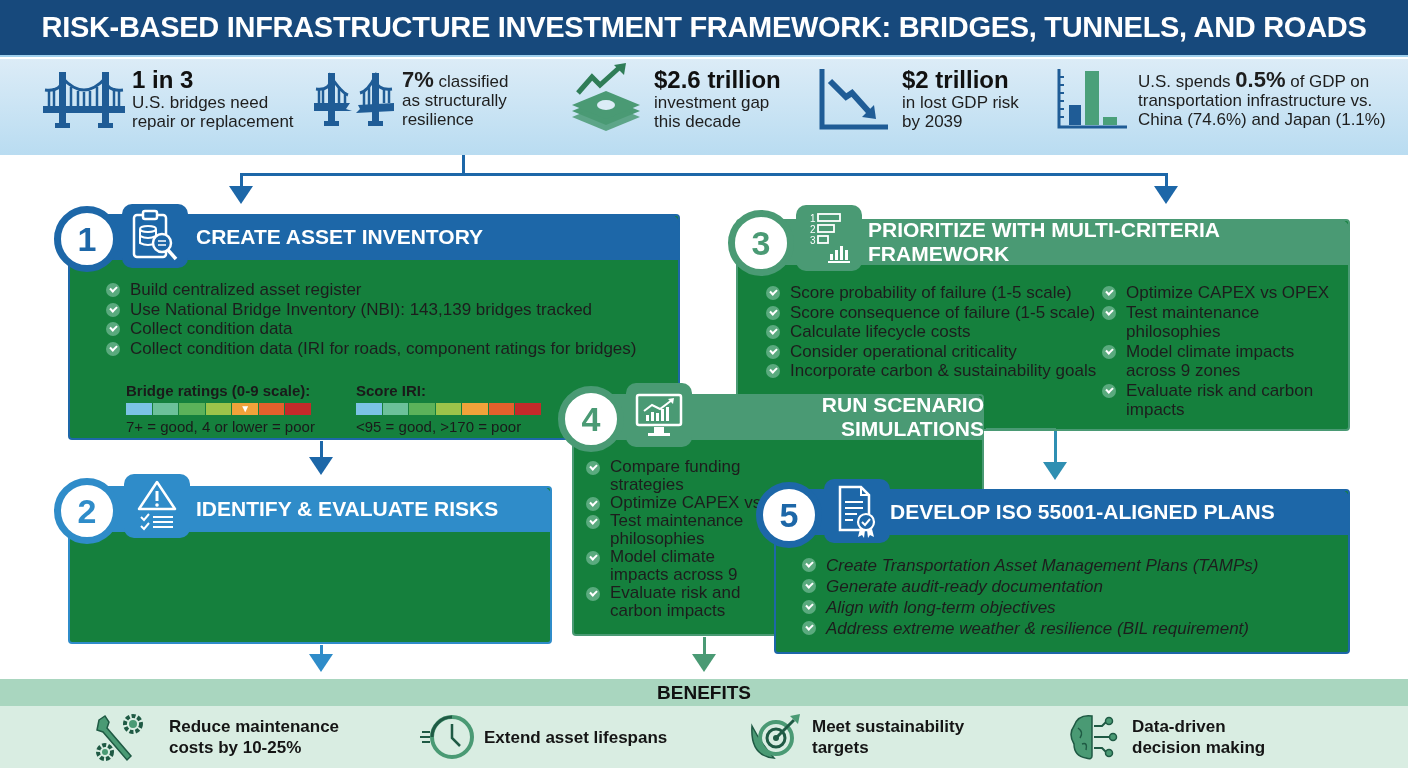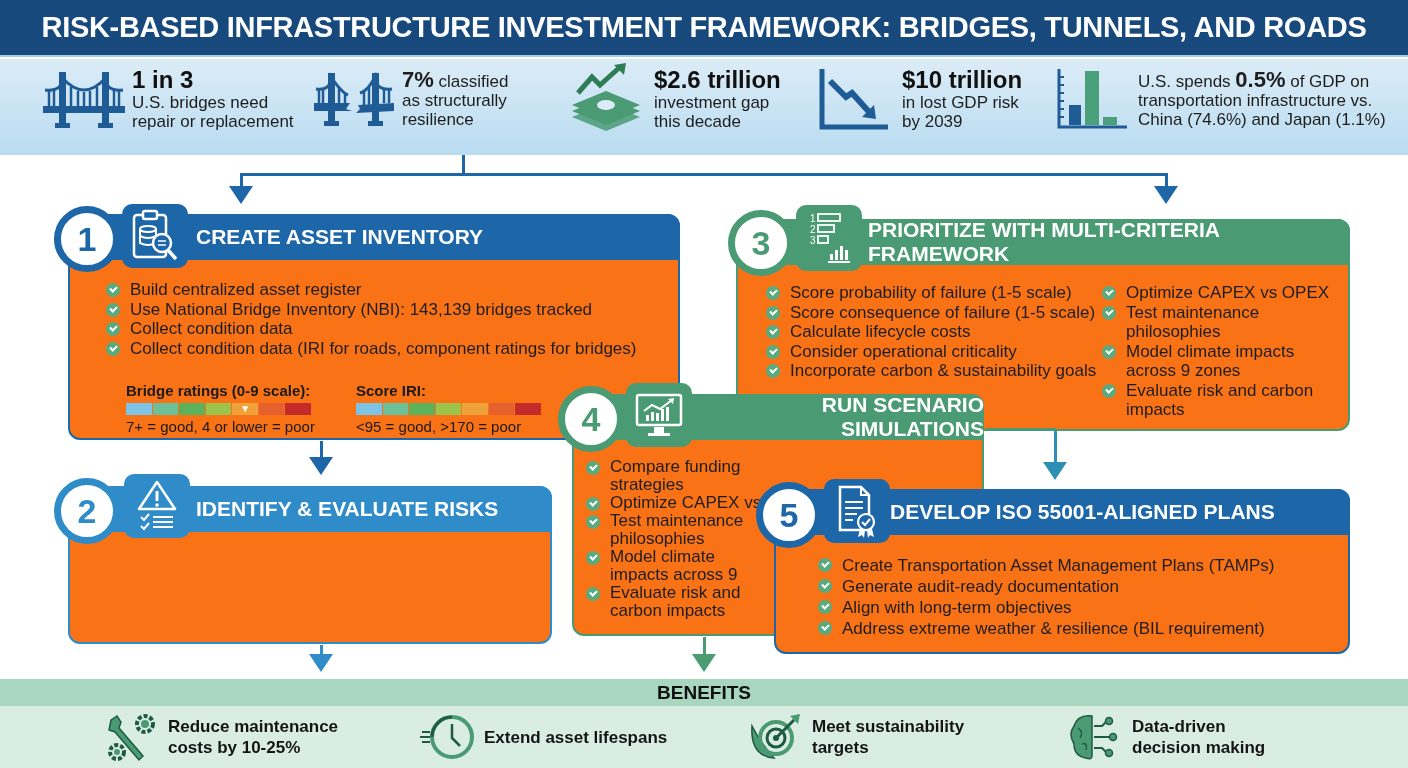--- a/index.html
+++ b/index.html
@@ -20,21 +20,21 @@
   }
   .stat { position: absolute; top: 0; height: 80px; display: flex; align-items: center; }
   .stat .icon { width: 84px; height: 74px; display: flex; align-items: center; justify-content: center; }
   .stat .txt { margin-left: 6px; font-size: 17px; line-height: 19px; color: #1e1e1e; }
   .stat .big { font-size: 24px; font-weight: 700; line-height: 26px; color: #111; }
   .stat .bigin { font-size: 22px; font-weight: 700; }
 
   .conn { position: absolute; background: #1d67a8; }
   .arrow-down { position: absolute; width: 0; height: 0; border-left: 12px solid transparent; border-right: 12px solid transparent; border-top: 18px solid #1d67a8; }
 
-  .card { position: absolute; background: #f97316; border: 2px solid; border-radius: 12px; }
+  .card { position: absolute; background: #15803d; border: 2px solid; border-radius: 4px; }
   .card-head {
     position: absolute; left: -2px; right: -2px; top: -2px; height: 46px;
     border-radius: 12px 12px 0 0; color: #fff; font-weight: 700; font-size: 21px;
     display: flex; align-items: center;
   }
   .num-circle {
     position: absolute; width: 66px; height: 66px; border-radius: 50%;
     background: #fff; border: 7px solid; display: flex; align-items: center; justify-content: center;
     font-size: 34px; font-weight: 700;
   }
@@ -166,21 +166,21 @@
 
   <div class="stat" style="left:812px;">
     <div class="icon">
       <svg width="72" height="64" viewBox="0 0 72 64">
           <polyline points="4,2 4,60 70,60" stroke="#1f5c96" stroke-width="5" fill="none"></polyline>
           <polyline points="12,14 28,30 34,26 52,46" stroke="#1f5c96" stroke-width="6" fill="none"></polyline>
           <polygon points="44,50 58,52 56,38" fill="#1f5c96"></polygon>
         </svg>
     </div>
     <div class="txt">
-      <div class="big">$10 trillion</div>
+      <div class="big">$2 trillion</div>
       <div>in lost GDP risk</div>
       <div>by 2039</div>
     </div>
   </div>
 
   <div class="stat" style="left:1052px;">
     <div class="icon" style="width:80px;">
       <svg width="74" height="64" viewBox="0 0 74 64">
           <polyline points="4,2 4,60 72,60" stroke="#1f5c96" stroke-width="3" fill="none"></polyline>
           <g stroke="#1f5c96" stroke-width="2">
@@ -351,21 +351,21 @@
     </svg>
 </div>
 
 <div class="conn" style="left:703px; top:637px; width:3px; height:18px; background:#4a9a74;"></div>
 <div class="arrow-down" style="left:692px; top:654px; border-top-color:#4a9a74;"></div>
 
 <div class="card blue" style="left:774px; top:489px; width:576px; height:165px;">
   <div class="card-head">
     <span style="margin-left:116px;">DEVELOP ISO 55001-ALIGNED PLANS</span>
   </div>
-  <ul class="items" style="left:42px; top:64px;">
+  <ul class="items" style="left:26px; top:64px;font-style:italic;">
     <li style="line-height:21px;">Create Transportation Asset Management Plans (TAMPs)</li>
     <li style="line-height:21px;">Generate audit-ready documentation</li>
     <li style="line-height:21px;">Align with long-term objectives</li>
     <li style="line-height:21px;">Address extreme weather &amp; resilience (BIL requirement)</li>
   </ul>
 </div>
 <div class="num-circle" style="left:756px; top:482px; border-color:#1d67a8; color:#1d67a8;">5</div>
 <div class="icon-tab" style="left:824px; top:479px; background:#1d67a8;">
   <svg width="44" height="54" viewBox="0 0 44 54">
       <path d="M5 3 H26 L34 11 V46 H5 Z" stroke="#fff" stroke-width="2.5" fill="none"></path>
@@ -376,21 +376,21 @@
       <line x1="10" y1="36" x2="18" y2="36" stroke="#fff" stroke-width="2"></line>
       <circle cx="31" cy="38" r="8" stroke="#fff" stroke-width="2.2" fill="#1d67a8"></circle>
       <polyline points="27,38 30,41 35,35" stroke="#fff" stroke-width="2" fill="none"></polyline>
       <polygon points="25,45 23,53 27,51 29,54 30,46" fill="#fff"></polygon>
       <polygon points="37,45 39,53 35,51 33,54 32,46" fill="#fff"></polygon>
     </svg>
 </div>
 
 <div class="benefits-head">BENEFITS</div>
 <div class="benefits-bar">
-  <div class="benefit" style="left:104px;">
+  <div class="benefit" style="left:92px;gap:13px;">
     <div class="bicon">
       <svg width="52" height="50" viewBox="0 0 52 50">
           <path d="M6 8 L12 4 L16 10 L14 16 L38 44 L34 48 L10 20 L4 18 Z" fill="#4a9a74" stroke="#1f5a44" stroke-width="1.5"></path>
           <circle cx="40" cy="12" r="8" fill="none" stroke="#1f5a44" stroke-width="4" stroke-dasharray="4 2"></circle>
           <circle cx="40" cy="12" r="4" fill="#4a9a74"></circle>
           <circle cx="12" cy="40" r="7" fill="none" stroke="#1f5a44" stroke-width="4" stroke-dasharray="4 2"></circle>
           <circle cx="12" cy="40" r="3" fill="#4a9a74"></circle>
         </svg>
     </div>
     <div class="btxt">

